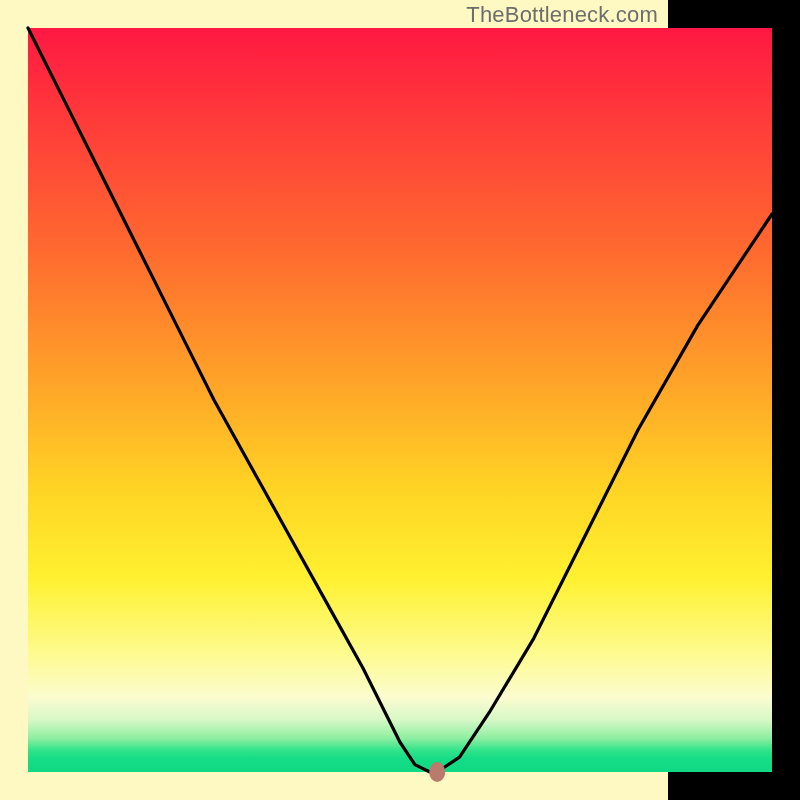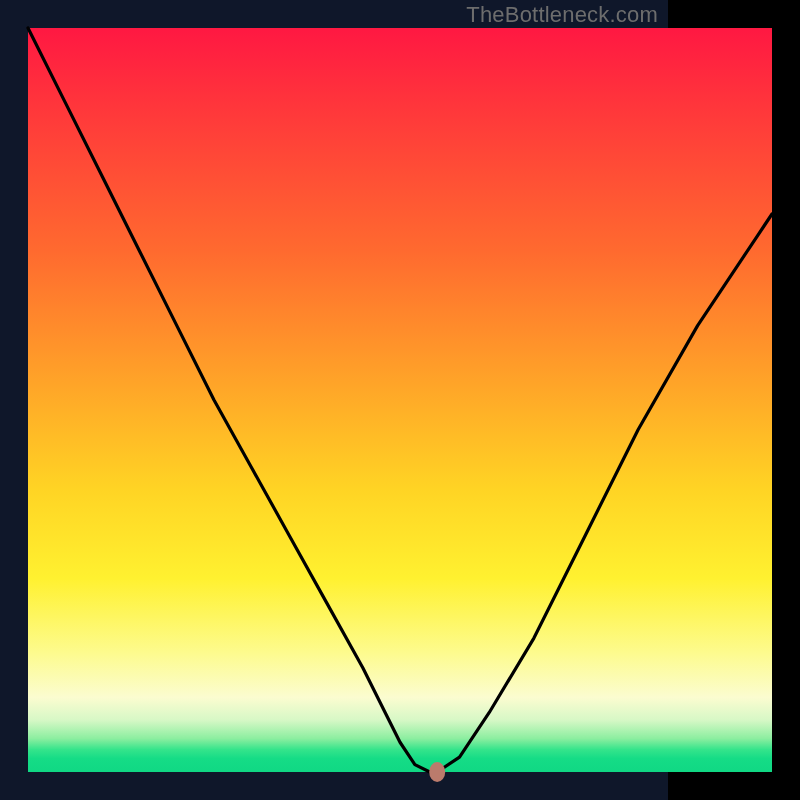--- a/index.html
+++ b/index.html
@@ -8,21 +8,21 @@
     width: 800px;
     height: 800px;
     background: #000;
     font-family: Arial, Helvetica, sans-serif;
     overflow: hidden;
   }
   .frame {
     position: relative;
     width: 668px;
     height: 800px;
-    background: #0f172a;
+    background: #fef9c3;
   }
   .plot-area {
     position: absolute;
     left: 28px;
     top: 28px;
     width: 744px;
     height: 744px;
     
     background: linear-gradient(
       to bottom,

